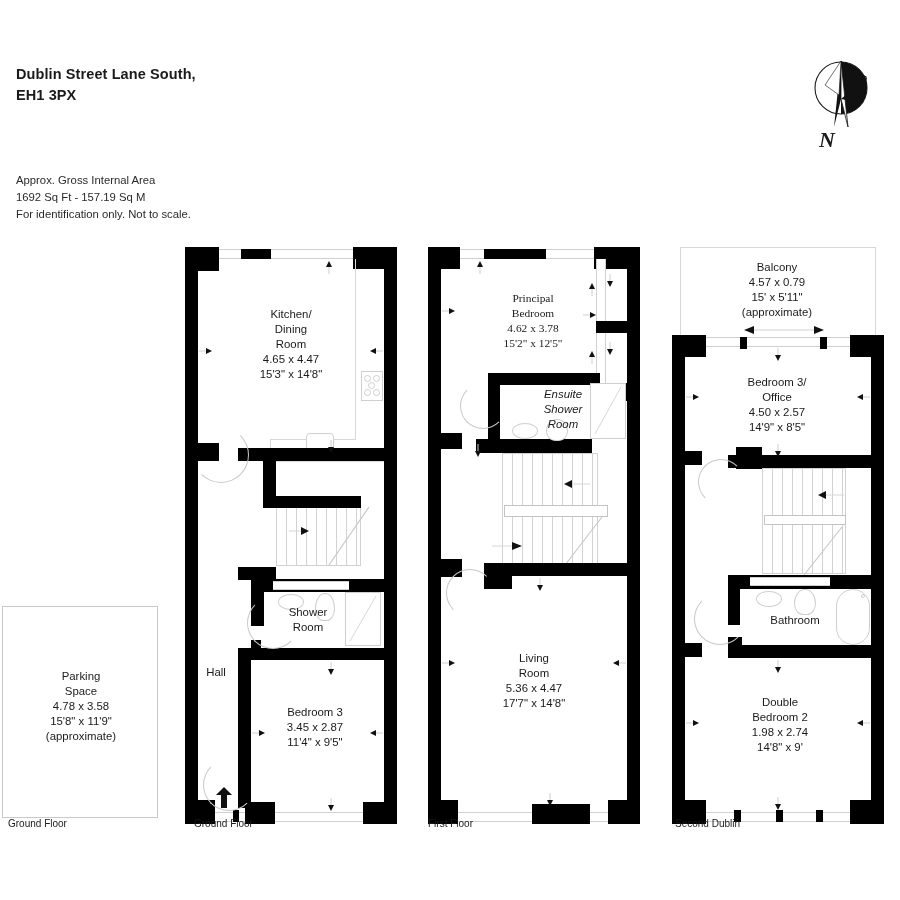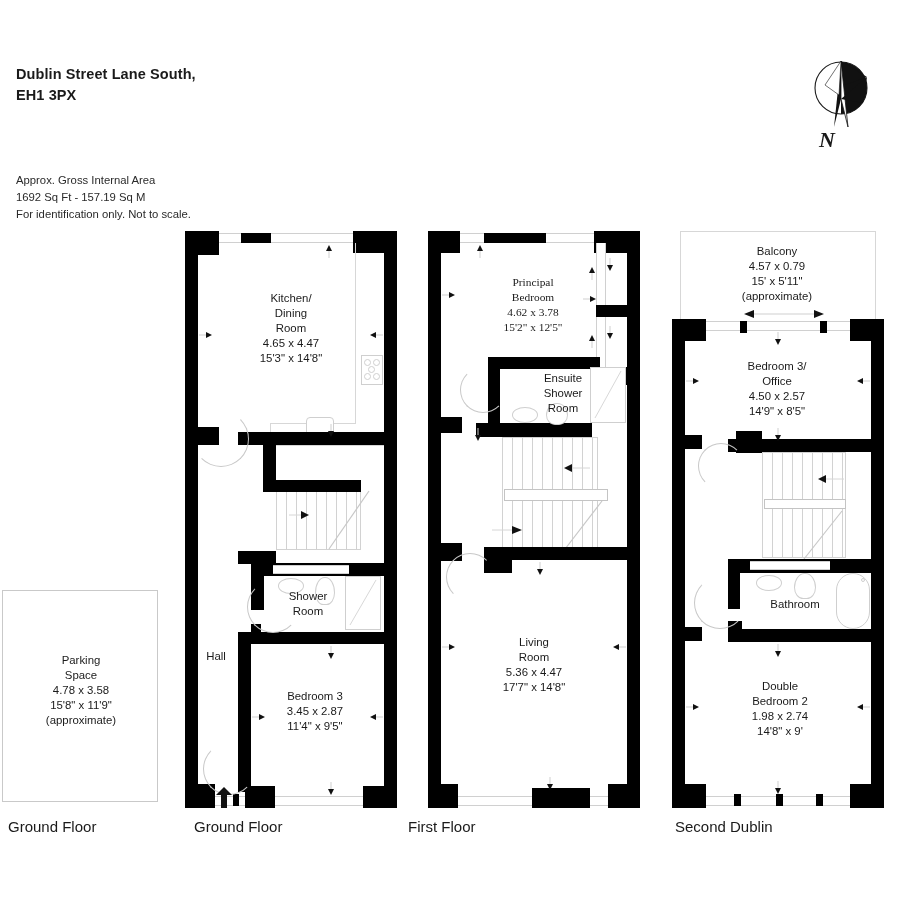--- a/index.html
+++ b/index.html
@@ -49,27 +49,27 @@
     font-size: 22px;
     font-weight: bold;
     font-style: italic;
     font-family: "Liberation Serif", serif;
   }
 
   
   .floor-label {
     position: absolute;
     top: 818px;
-    font-size: 15px;
+    font-size: 10px;
     color: #1a1a1a;
     white-space: nowrap;
   }
 
   
-  .plan { position: absolute; }
+  .plan { position: absolute; margin-top: 16px; }
 
   
   #parking-plan {
     left: 2px; top: 590px;
     width: 156px; height: 212px;
     border: 1px solid #c9c9c9;
     background: #fff;
   }
 
   
@@ -386,21 +386,21 @@
 
     <div class="fixture basin" style="left:84px; top:176px; width:26px; height:16px;"></div>
     <div class="fixture toilet" style="left:118px; top:172px; width:22px; height:22px;"></div>
     <div class="fixture" style="left:162px; top:136px; width:36px; height:56px;">
       <svg width="34" height="54" style="display:block">
           <line x1="30" y1="3" x2="4" y2="50" stroke="#d8d8d8" stroke-width="1"></line>
         </svg>
     </div>
     <div class="door-arc" style="left:32px; top:136px; width:46px; height:46px; border-color:#c8c8c8; border-top-color:transparent; border-right-color:transparent;"></div>
 
-    <div class="room-label" style="left:86px; top:140px; width:98px;">
+    <div class="room-label" style="left:86px; top:140px; width:98px;font-style:italic;">
       <div>Ensuite</div>
       <div>Shower</div>
       <div>Room</div>
     </div>
 
     <div class="stairs" style="left:74px; top:206px; width:96px; height:114px;"></div>
     <div class="stair-rail" style="left:76px; top:258px; width:104px; height:12px;"></div>
     <div class="stair-diag" style="left:130px; top:268px; width:52px; height:56px;">
       <svg width="52" height="56">
           <line x1="4" y1="54" x2="44" y2="2" stroke="#c8c8c8" stroke-width="1.2"></line>
@@ -638,16 +638,16 @@
     <div class="tick" style="left:102px; top:549px;">
       <svg width="8" height="14">
           <line x1="4" y1="1" x2="4" y2="10" stroke="#cfcfcf" stroke-width="1"></line>
           <path d="M1 8 L7 8 L4 14 Z" fill="#111"></path>
         </svg>
     </div>
   </div>
 
   <div class="floor-label" style="left:8px;">Ground Floor</div>
   <div class="floor-label" style="left:194px;">Ground Floor</div>
-  <div class="floor-label" style="left:408px;">First Floor</div>
+  <div class="floor-label" style="left:428px;">First Floor</div>
   <div class="floor-label" style="left:675px;">Second Dublin</div>
 
 </div>
 
 </body></html>

